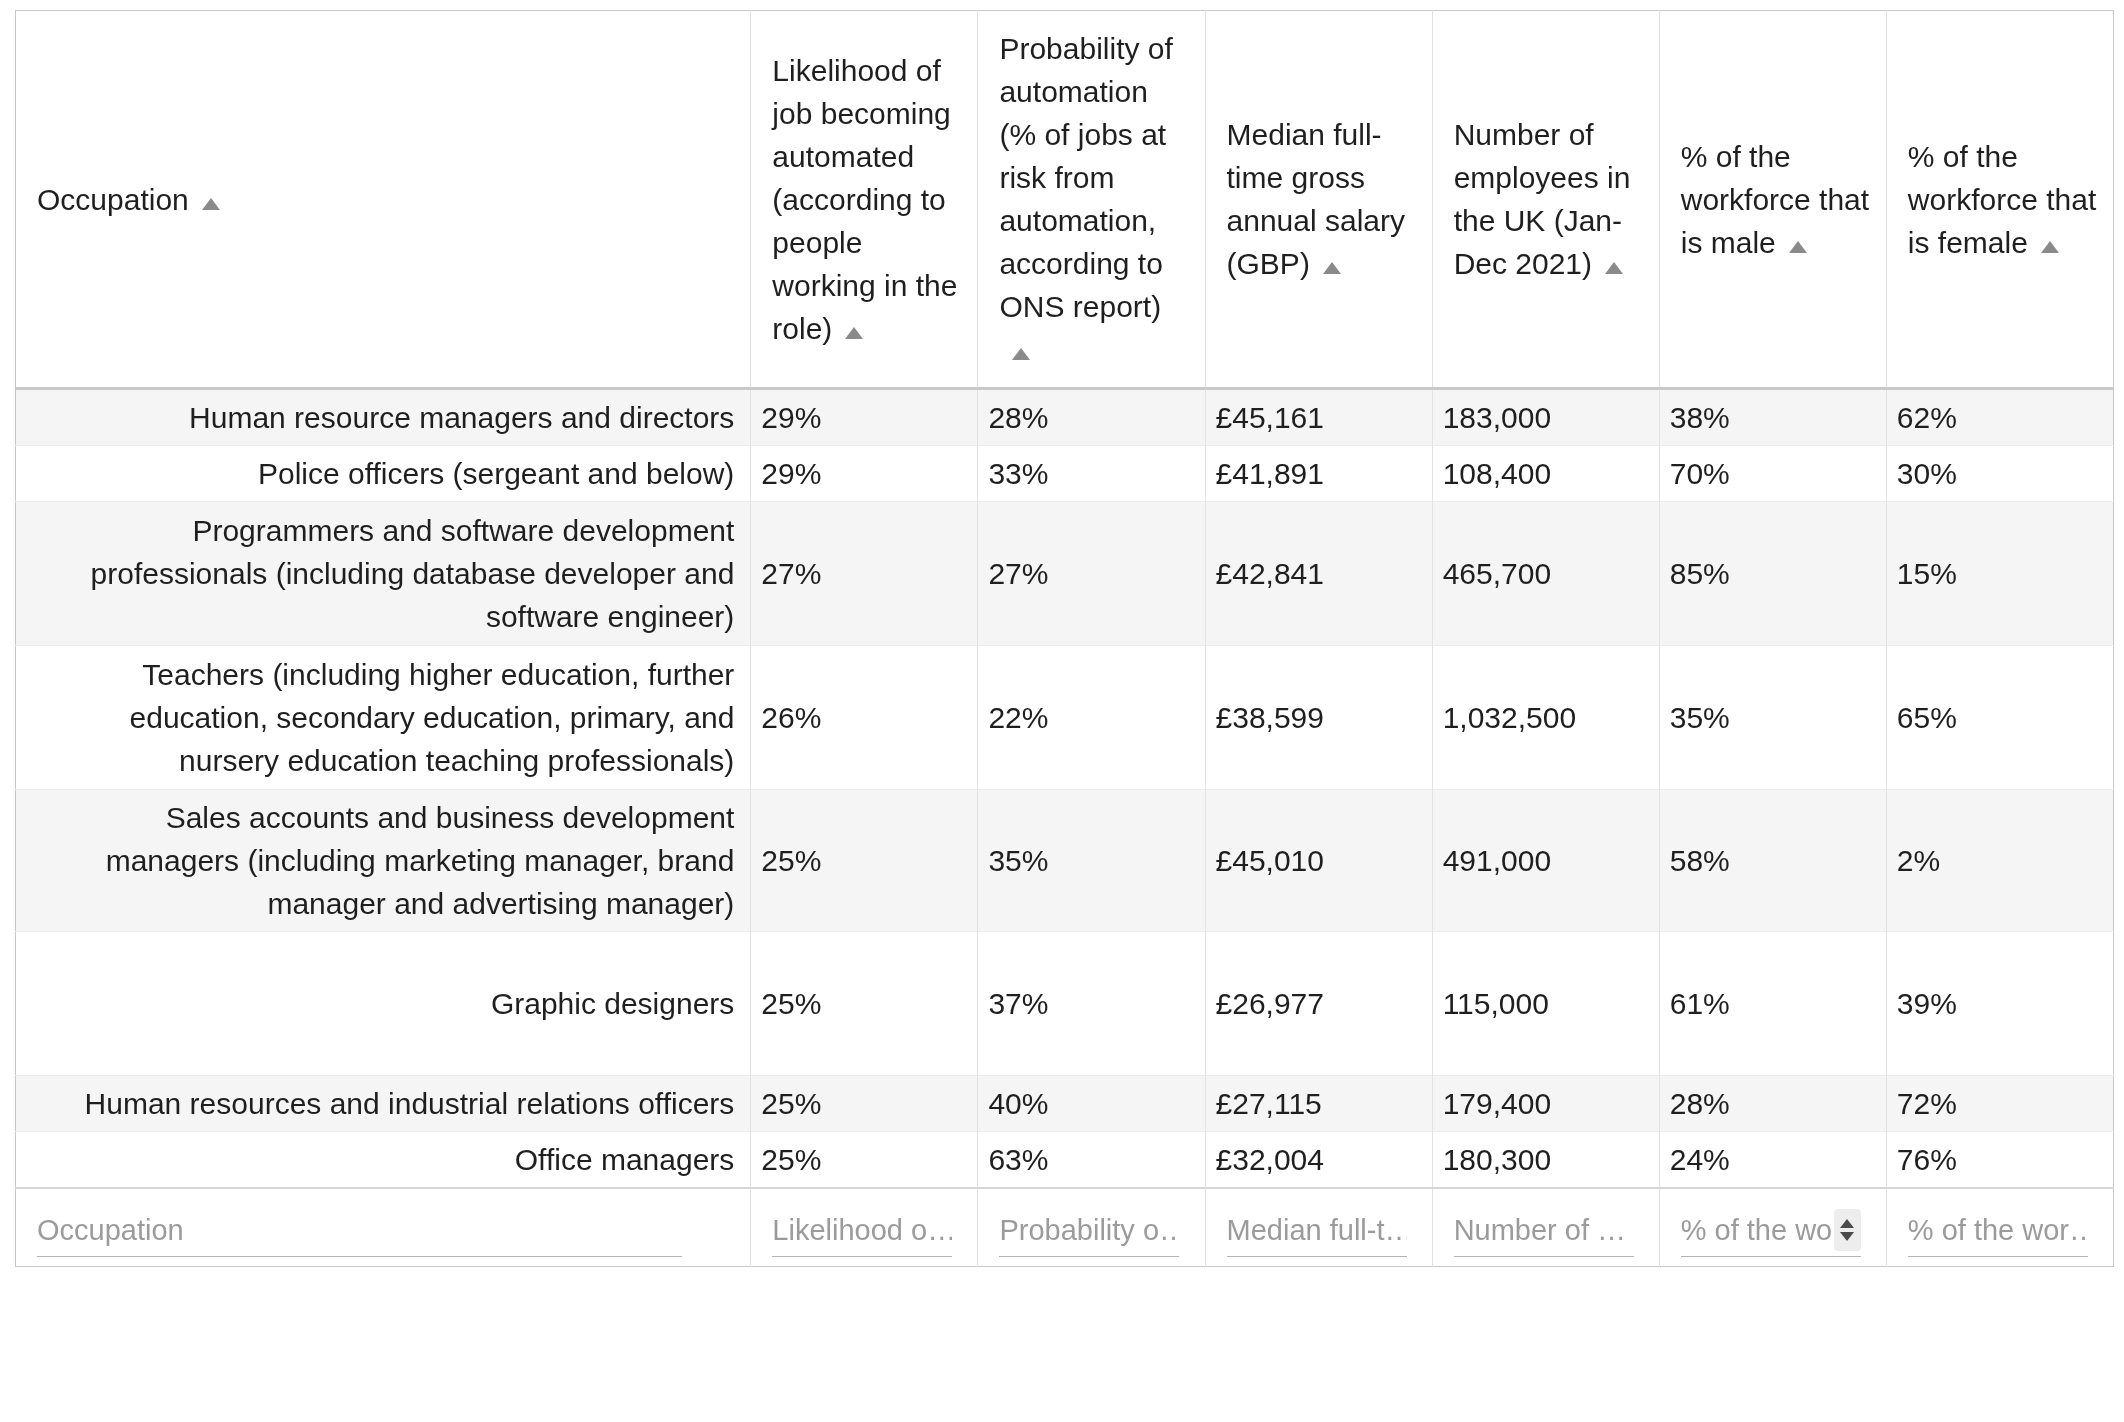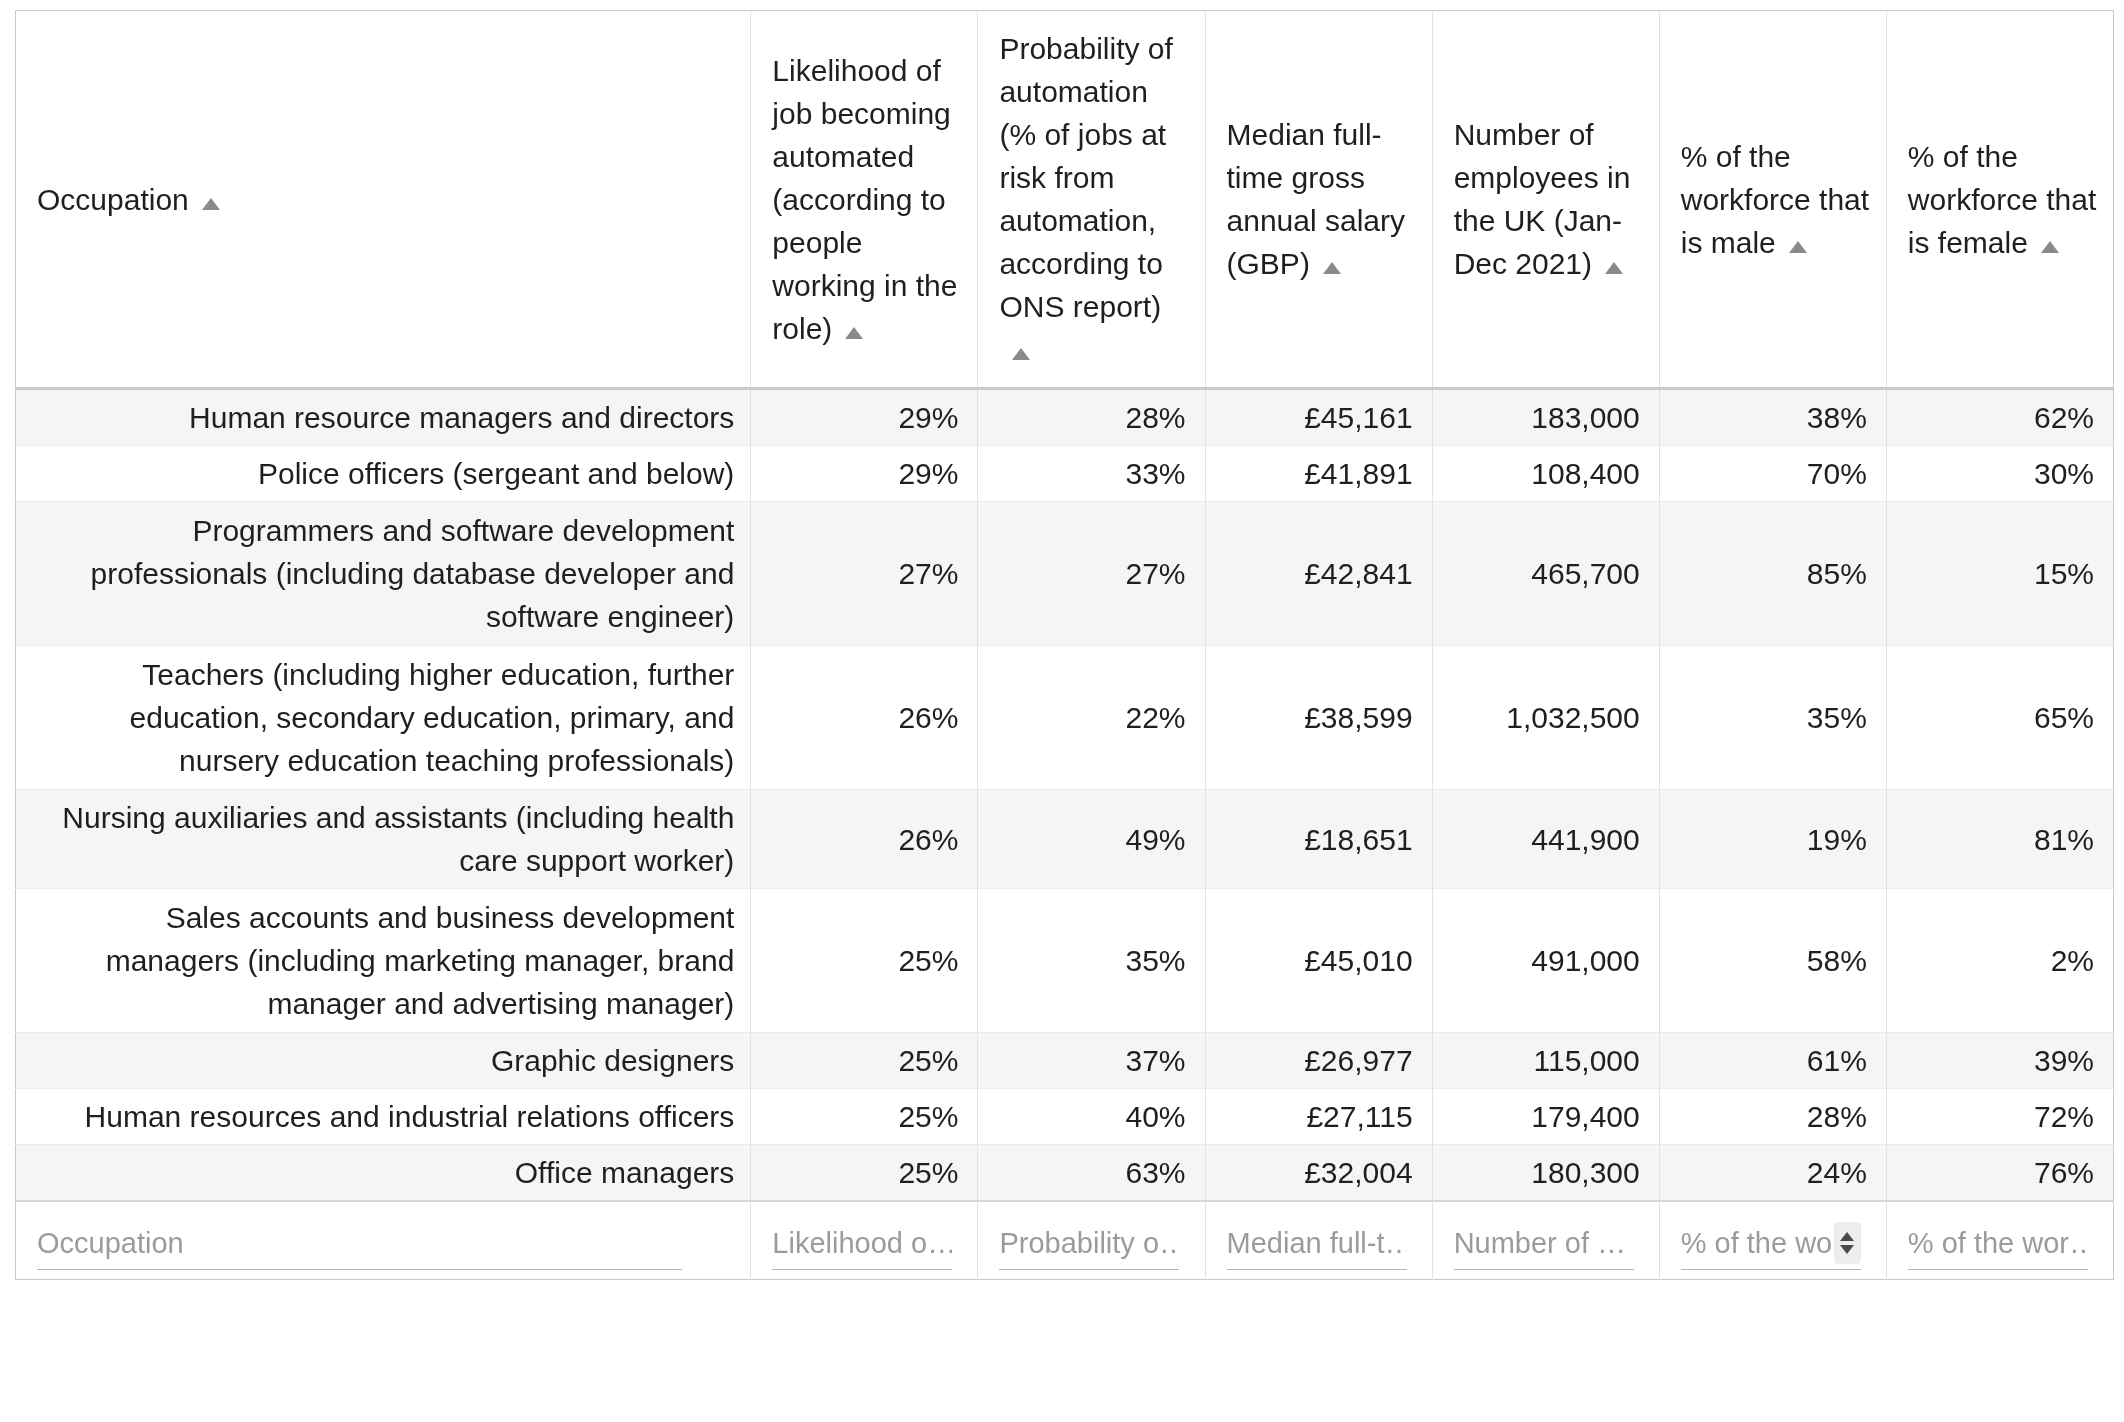--- a/index.html
+++ b/index.html
@@ -57,21 +57,20 @@
   tbody tr:nth-child(5) { height: 99px; }
   tbody tr:nth-child(10) { height: 138px; }
   tbody tr:nth-child(odd) td { background: #f5f5f5; }
   tbody tr + tr td { border-top: 1px solid #ececec; }
   td.occ {
     text-align: right;
     padding: 6px 16px 6px 21px;
     line-height: 43px;
   }
   td.num {
-    text-align: right;
     padding: 6px 19px 6px 10px;
     line-height: 43px;
   }
 
   
   tfoot tr { height: 78px; border-top: 2px solid #d6d6d6; }
   tfoot td {
     background: #ffffff;
     vertical-align: bottom;
     padding: 0 14px 9px 21px;
@@ -184,29 +183,20 @@
         <tr>
           <td class="occ">Teachers (including higher education, further education, secondary education, primary, and nursery education teaching professionals)</td>
           <td class="num">26%</td>
           <td class="num">22%</td>
           <td class="num">£38,599</td>
           <td class="num">1,032,500</td>
           <td class="num">35%</td>
           <td class="num">65%</td>
         </tr>
         <tr>
-          <td class="occ">Nursing auxiliaries and assistants (including health care support worker)</td>
-          <td class="num">26%</td>
-          <td class="num">49%</td>
-          <td class="num">£18,651</td>
-          <td class="num">441,900</td>
-          <td class="num">19%</td>
-          <td class="num">81%</td>
-        </tr>
-        <tr>
           <td class="occ">Sales accounts and business development managers (including marketing manager, brand manager and advertising manager)</td>
           <td class="num">25%</td>
           <td class="num">35%</td>
           <td class="num">£45,010</td>
           <td class="num">491,000</td>
           <td class="num">58%</td>
           <td class="num">2%</td>
         </tr>
         <tr>
           <td class="occ">Graphic designers</td>

